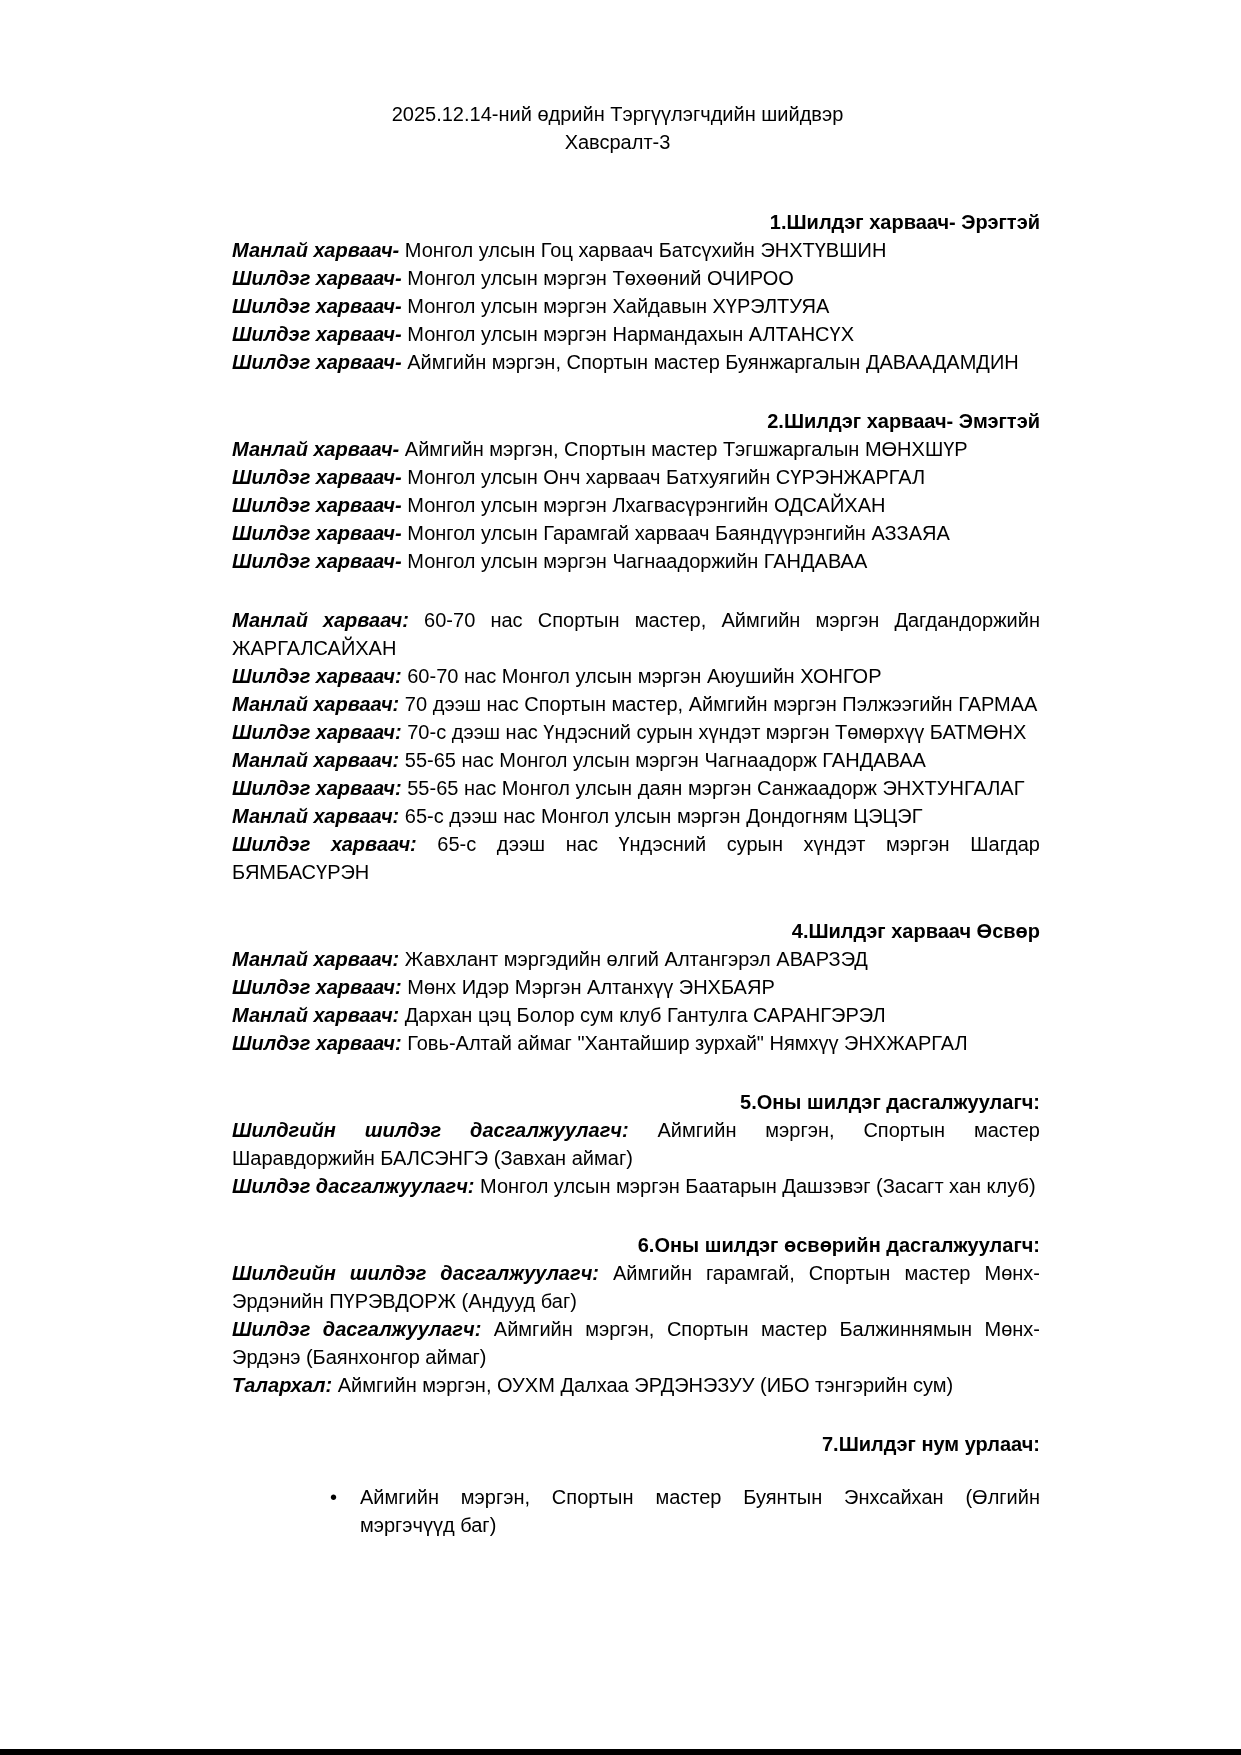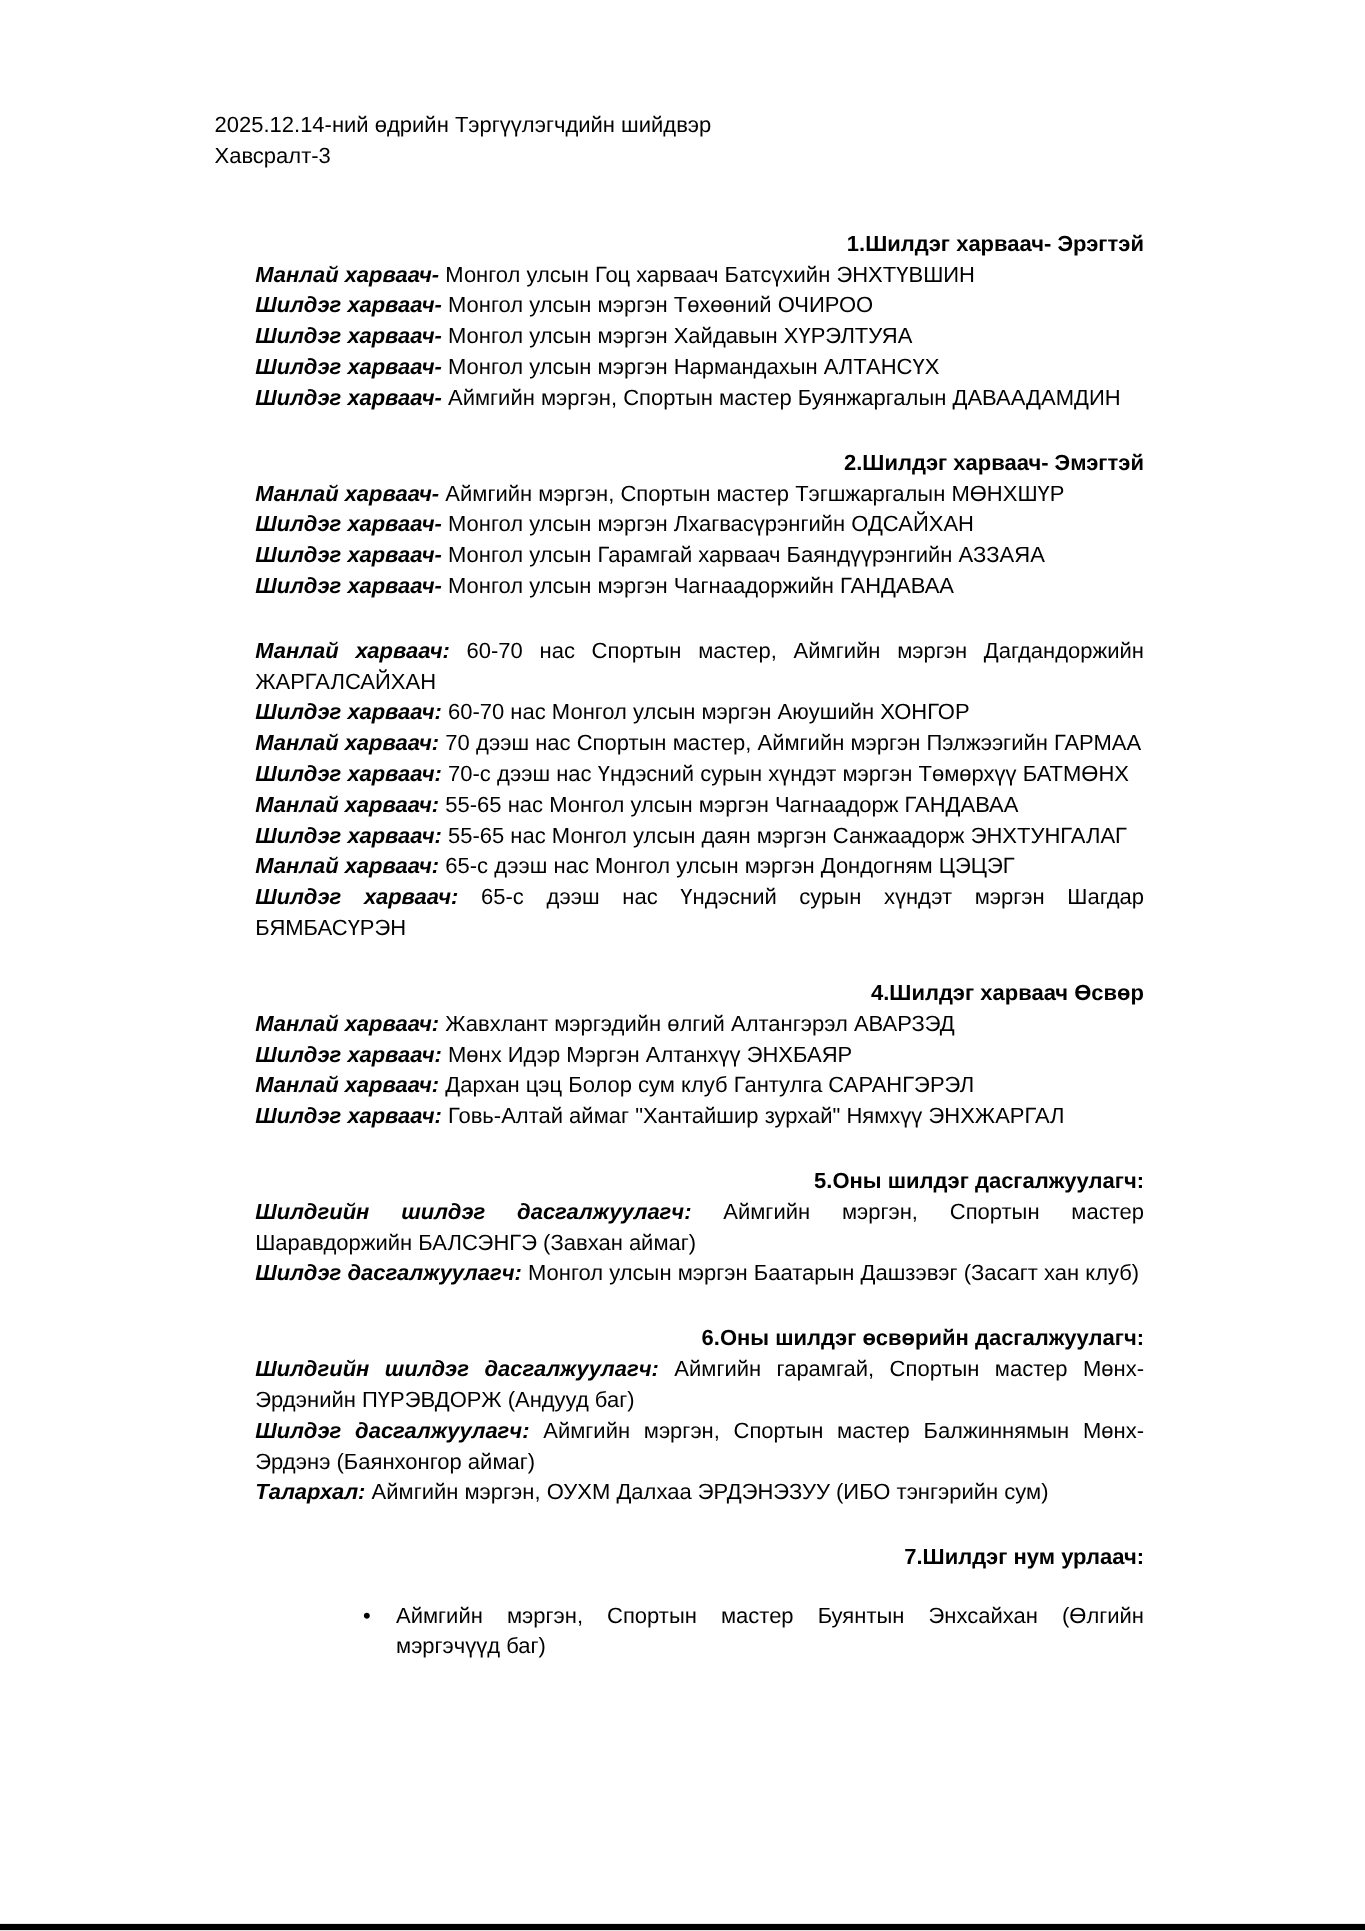--- a/index.html
+++ b/index.html
@@ -9,21 +9,21 @@
     height: 1755px;
     background: #ffffff;
     color: #000000;
     font-family: "Liberation Sans", sans-serif;
     font-size: 20px;
     line-height: 28px;
     box-sizing: border-box;
     padding: 100px 201px 0 195px;
     overflow: hidden;
   }
-  .header { text-align: left; }
+  .header { text-align: center; }
   .header-line { white-space: nowrap; }
   .sections { margin-top: 52px; }
   .section { padding-left: 37px; margin-top: 31px; }
   .section-heading { font-weight: 700; text-align: right; }
   .section-number { display: inline-block; width: 37px; margin-left: -37px; }
   .entry { text-align: justify; }
   .entry-label { font-weight: 700; font-style: italic; }
   .entry.bullet { padding-left: 128px; margin-top: 25px; }
   .bullet-marker { display: inline-block; width: 30px; margin-left: -30px; }
   .bottom-bar {
@@ -46,20 +46,21 @@
         <div class="section-heading"><span class="section-number">1.</span><span class="section-title">Шилдэг харваач- Эрэгтэй</span></div>
         <div class="entry"><span class="entry-label">Манлай харваач-</span> <span class="entry-text">Монгол улсын Гоц харваач Батсүхийн ЭНХТҮВШИН</span></div>
         <div class="entry"><span class="entry-label">Шилдэг харваач-</span> <span class="entry-text">Монгол улсын мэргэн Төхөөний ОЧИРОО</span></div>
         <div class="entry"><span class="entry-label">Шилдэг харваач-</span> <span class="entry-text">Монгол улсын мэргэн Хайдавын ХҮРЭЛТУЯА</span></div>
         <div class="entry"><span class="entry-label">Шилдэг харваач-</span> <span class="entry-text">Монгол улсын мэргэн Нармандахын АЛТАНСҮХ</span></div>
         <div class="entry"><span class="entry-label">Шилдэг харваач-</span> <span class="entry-text">Аймгийн мэргэн, Спортын мастер Буянжаргалын ДАВААДАМДИН</span></div>
       </div>
       <div class="section">
         <div class="section-heading"><span class="section-number">2.</span><span class="section-title">Шилдэг харваач- Эмэгтэй</span></div>
         <div class="entry"><span class="entry-label">Манлай харваач-</span> <span class="entry-text">Аймгийн мэргэн, Спортын мастер Тэгшжаргалын МӨНХШҮР</span></div>
+        <div class="entry"><span class="entry-label">Шилдэг харваач-</span> <span class="entry-text">Монгол улсын Онч харваач Батхуягийн СҮРЭНЖАРГАЛ</span></div>
         <div class="entry"><span class="entry-label">Шилдэг харваач-</span> <span class="entry-text">Монгол улсын мэргэн Лхагвасүрэнгийн ОДСАЙХАН</span></div>
         <div class="entry"><span class="entry-label">Шилдэг харваач-</span> <span class="entry-text">Монгол улсын Гарамгай харваач Баяндүүрэнгийн АЗЗАЯА</span></div>
         <div class="entry"><span class="entry-label">Шилдэг харваач-</span> <span class="entry-text">Монгол улсын мэргэн Чагнаадоржийн ГАНДАВАА</span></div>
       </div>
       <div class="section">
         <div class="entry"><span class="entry-label">Манлай харваач:</span> <span class="entry-text">60-70 нас Спортын мастер, Аймгийн мэргэн Дагдандоржийн ЖАРГАЛСАЙХАН</span></div>
         <div class="entry"><span class="entry-label">Шилдэг харваач:</span> <span class="entry-text">60-70 нас Монгол улсын мэргэн Аюушийн ХОНГОР</span></div>
         <div class="entry"><span class="entry-label">Манлай харваач:</span> <span class="entry-text">70 дээш нас Спортын мастер, Аймгийн мэргэн Пэлжээгийн ГАРМАА</span></div>
         <div class="entry"><span class="entry-label">Шилдэг харваач:</span> <span class="entry-text">70-с дээш нас Үндэсний сурын хүндэт мэргэн Төмөрхүү БАТМӨНХ</span></div>
         <div class="entry"><span class="entry-label">Манлай харваач:</span> <span class="entry-text">55-65 нас Монгол улсын мэргэн Чагнаадорж ГАНДАВАА</span></div>

